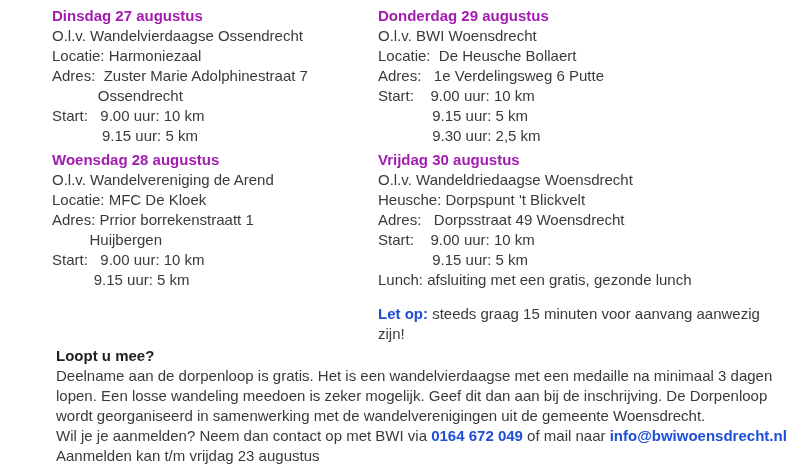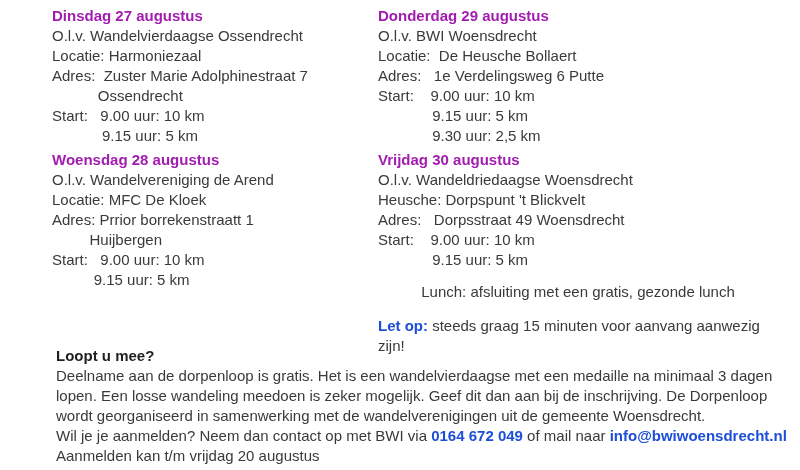--- a/index.html
+++ b/index.html
@@ -43,23 +43,21 @@
   }
   .event-title {
     font-weight: 700;
     color: #a21caf;
     white-space: pre;
   }
   .line {
     white-space: pre;
   }
   .lunch-line {
-    margin-top: 12px;
     white-space: pre;
-    text-align: center;
   }
   .attention-block {
     margin-top: 14px;
   }
   .bold {
     font-weight: 700;
     color: #1d4ed8;
   }
   .signup-heading {
     font-weight: 700;
@@ -124,16 +122,16 @@
     </div>
 
   </div>
 
   <div class="bottom-section">
     <div class="signup-heading">Loopt u mee?</div>
     <div class="line">Deelname aan de dorpenloop is gratis. Het is een wandelvierdaagse met een medaille na minimaal 3 dagen</div>
     <div class="line">lopen. Een losse wandeling meedoen is zeker mogelijk. Geef dit dan aan bij de inschrijving. De Dorpenloop</div>
     <div class="line">wordt georganiseerd in samenwerking met de wandelverenigingen uit de gemeente Woensdrecht.</div>
     <div class="line"><span>Wil je je aanmelden? Neem dan contact op met BWI via </span><span class="bold">0164 672 049</span><span> of mail naar </span><span class="bold">info@bwiwoensdrecht.nl</span></div>
-    <div class="line">Aanmelden kan t/m vrijdag 20 augustus</div>
+    <div class="line">Aanmelden kan t/m vrijdag 23 augustus</div>
   </div>
 
 </div>
 
 </body></html>

